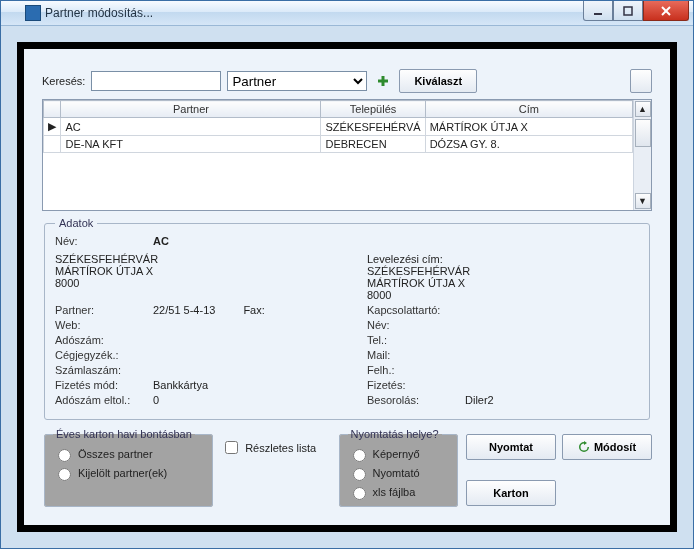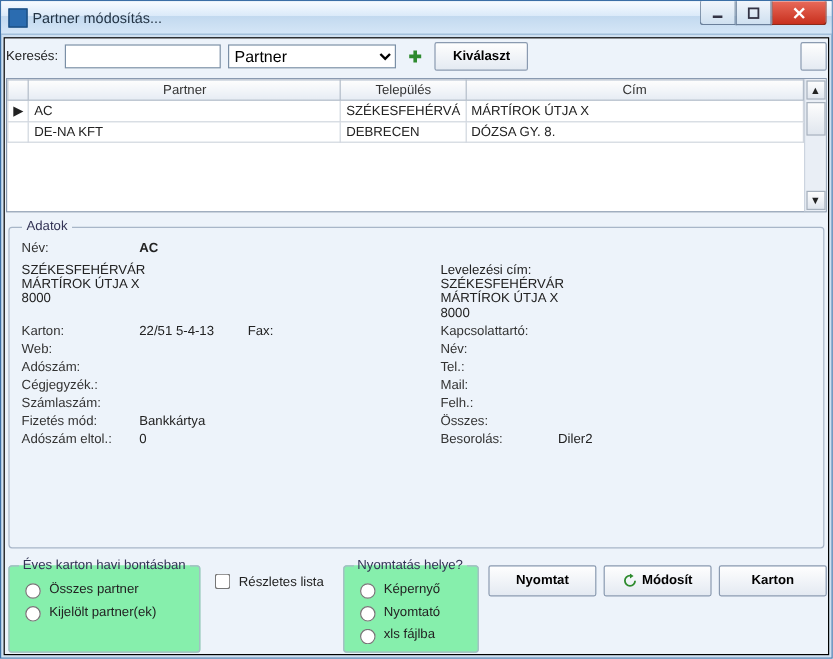--- a/index.html
+++ b/index.html
@@ -9,21 +9,21 @@
     background: #cfe0f0;
     border: 1px solid #3a6ea5;
     position: relative;
     display: flex; flex-direction: column;
   }
   .titlebar {
     height: 28px;
     background: linear-gradient(to bottom, #f7fbff 0%, #dbeaf9 45%, #c2d9ef 46%, #d5e6f7 100%);
     border-bottom: 1px solid #9ab8d6;
     display: flex; align-items: center;
-    padding-left: 6px;
+    padding-left: 24px;
     position: relative;
     text-align: right;
   }
   .titlebar .icon {
     width: 16px; height: 16px; margin-right: 4px;
     background: #2b6cb0; border: 1px solid #1a4a7a;
     display: inline-block;
   }
   .titlebar .title { font-size: 12px; color: #234; }
   .win-btns {
@@ -33,23 +33,23 @@
     width: 30px; height: 20px; margin-top: 0;
     border: 1px solid #6a7f9a; border-top: none;
     background: linear-gradient(to bottom, #f0f5fb, #cfe0f0);
     display: flex; align-items: center; justify-content: center;
     cursor: pointer;
   }
   .win-btn.min { border-radius: 0 0 0 3px; }
   .win-btn.close { width: 46px; background: linear-gradient(to bottom, #e86a5a, #c8301e); border-color: #8a2a1a; border-radius: 0 0 3px 0; margin-right: 4px; }
   .win-btn svg { width: 12px; height: 12px; }
   .client {
-    flex: 1; padding: 1px; display: flex; flex-direction: column; gap: 4px;
+    flex: 1; padding: 18px; display: flex; flex-direction: column; gap: 4px;
     background: #edf3fa;
-    border: 1px solid #000000; margin: 2px;
+    border: 7px solid #000000; margin: 16px;
   }
   .search-row {
     display: flex; align-items: center; gap: 6px;
     padding: 2px 0;
   }
   .search-row input[type=text] {
     border: 1px solid #7a8fa6; background: #fff; height: 20px; padding: 1px 3px;
   }
   .search-row select {
     border: 1px solid #7a8fa6; background: #fff; height: 20px; width: 140px;
@@ -129,26 +129,26 @@
   .det-label { width: 90px; color: #333; white-space: nowrap; }
   .full { grid-column: 1 / -1; }
   .bold { font-weight: bold; }
 
   .bottom {
     display: flex; gap: 6px; padding-top: 4px;
   }
   fieldset.opt {
     border: 1px solid #a8b6c8; border-radius: 3px;
     padding: 4px 8px 6px 8px;
-    background: #86efac;
+    background: #a3a3a3;
   }
   fieldset.opt legend { padding: 0 3px; color: #335; }
   .radio-col { display: flex; flex-direction: column; gap: 3px; padding-top: 2px; justify-content: space-between; }
   .chk-col { display: flex; align-items: flex-start; padding-top: 10px; }
-  .btn-col { display: flex; flex-direction: row; gap: 6px; padding-top: 6px; }
+  .btn-col { display: flex; flex-direction: column; gap: 20px; padding-top: 6px; }
   .btn-row2 { display: flex; gap: 6px; }
   .btn.wide { width: 90px; justify-content: center; height: 26px; }
   .mini-icon { width:12px; height:12px; }
   label { display: inline-flex; align-items: center; gap: 4px; }
 </style>
 </head>
 <body>
 
 <div class="window">
   <div class="titlebar">
@@ -259,21 +259,21 @@
             </div>
           <div class="det-row">
               <span>MÁRTÍROK ÚTJA X</span>
             </div>
           <div class="det-row">
               <span>8000</span>
             </div>
         </div>
 
         <div class="det-row">
-          <span class="det-label">Karton:</span>
+          <span class="det-label">Partner:</span>
           <span>22/51 5-4-13</span>
           <span style="margin-left:20px">Fax:</span>
           <span></span>
         </div>
         <div class="det-row">
           <span class="det-label" style="width:100px">Kapcsolattartó:</span>
           <span></span>
         </div>
 
         <div class="det-row">
@@ -310,21 +310,21 @@
         <div class="det-row">
             <span class="det-label" style="width:100px">Felh.:</span>
             <span></span>
           </div>
 
         <div class="det-row">
             <span class="det-label">Fizetés mód:</span>
             <span>Bankkártya</span>
           </div>
         <div class="det-row">
-            <span class="det-label" style="width:100px">Összes:</span>
+            <span class="det-label" style="width:100px">Fizetés:</span>
             <span></span>
           </div>
 
         <div class="det-row">
             <span class="det-label">Adószám eltol.:</span>
             <span>0</span>
           </div>
 
         <div class="det-row">
             <span class="det-label">Besorolás:</span>

